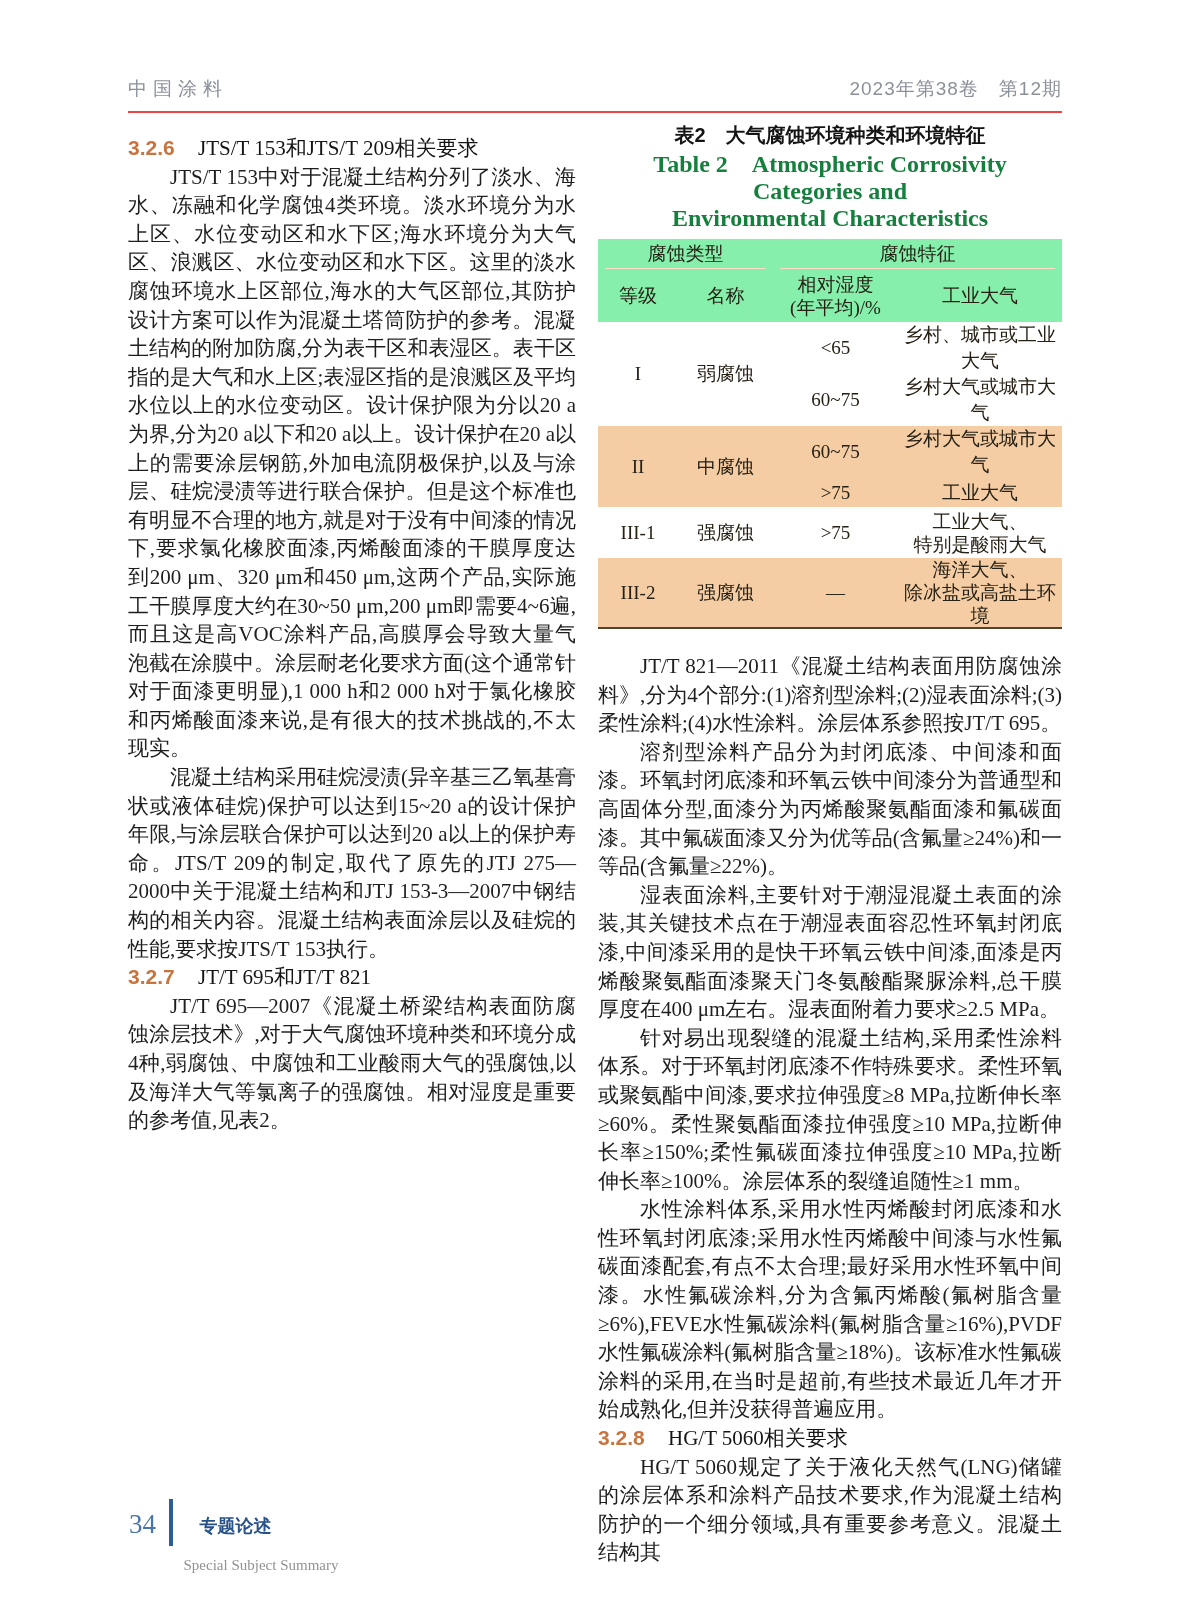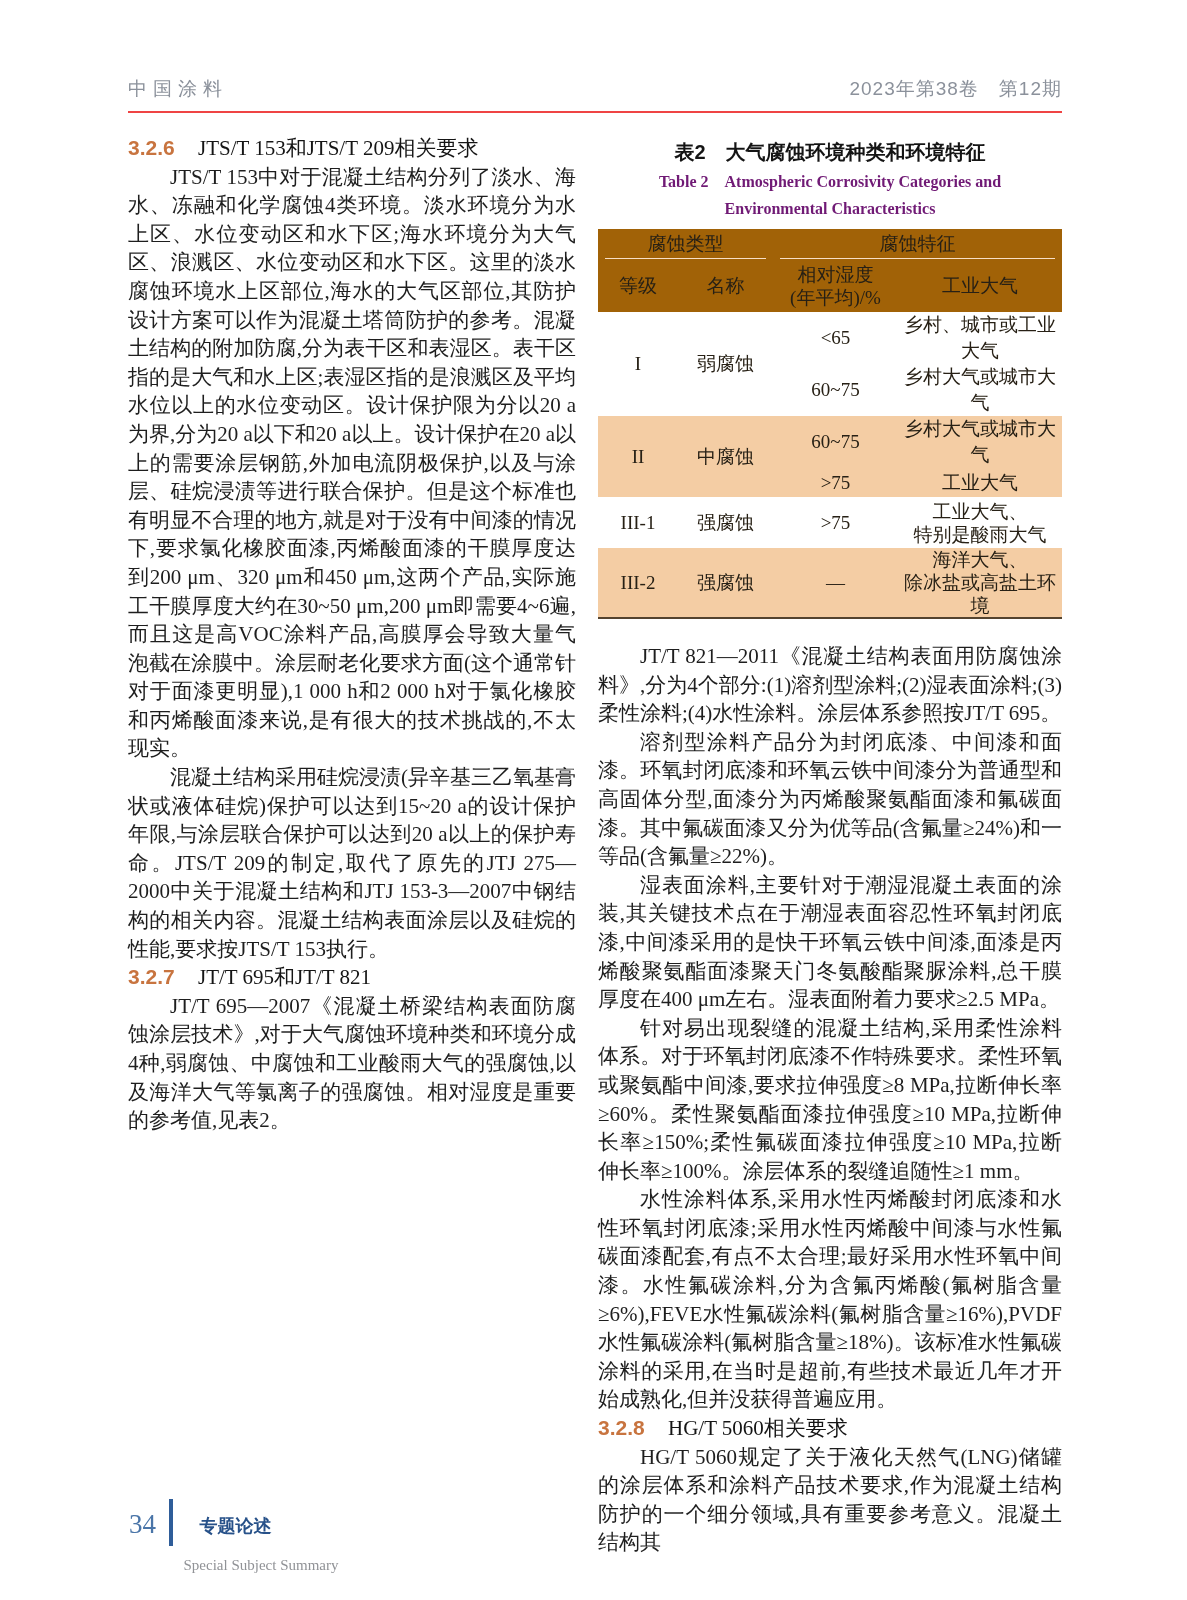--- a/index.html
+++ b/index.html
@@ -13,21 +13,21 @@
     position:absolute;left:128px;top:76px;width:934px;
     display:flex;justify-content:space-between;align-items:flex-end;
     border-bottom:2px solid #ef4444;padding-bottom:9px;
     font-family:"Liberation Sans","DejaVu Sans",sans-serif;
     font-size:19px;color:#8b919b;
   }
   .journal-name{letter-spacing:6px;}
   .issue-info{letter-spacing:1px;}
   
   .col-left{position:absolute;left:128px;top:134px;width:448px;}
-  .col-right{position:absolute;left:598px;top:139px;width:464px;}
+  .col-right{position:absolute;left:598px;top:122px;width:464px;}
   .para{
     margin:0;font-size:21px;line-height:28.6px;text-align:justify;
     text-indent:2em;
   }
   .para.noindent{text-indent:0;}
   .sec-head{
     margin:0;font-size:21px;line-height:28.6px;text-align:left;text-indent:0;
     white-space:nowrap;
   }
   .sec-num{
@@ -35,33 +35,33 @@
     font-weight:700;color:#c8743f;margin-right:18px;
   }
   .sec-title{color:#151515;}
   
   .tbl-caption-zh{
     margin:0 0 3px 0;text-align:center;
     font-family:"Liberation Sans","DejaVu Sans",sans-serif;
     font-weight:700;font-size:20px;line-height:26px;color:#141414;
   }
   .tbl-caption-en{
-    margin:0;text-align:center;font-weight:700;font-size:16px;
-    line-height:27px;color:#701a75;
+    margin:0;text-align:center;font-weight:700;font-size:24px;
+    line-height:27px;color:#15803d;
   }
   
   table.corrosion{
     width:464px;border-collapse:collapse;table-layout:fixed;
     margin-top:7px;border-bottom:2.5px solid #54432f;
     font-size:19px;color:#272015;
   }
   table.corrosion th,table.corrosion td{
     text-align:center;vertical-align:middle;font-weight:normal;padding:0;
   }
-  tr.hdr th{background:#a16207;}
+  tr.hdr th{background:#86efac;}
   th.group{position:relative;height:30px;padding-top:3px;}
   th.group .gline{
     position:absolute;left:7px;right:7px;bottom:0;height:0;
     border-bottom:1.5px solid #f8dfc6;
   }
   tr.hdr-sub th{height:53px;line-height:23px;}
   td.sub{height:29px;}
   tr.r3 td{height:51px;}
   tr.r4 td{height:46px;}
   tr.stripe td{background:#f4cda4;}

